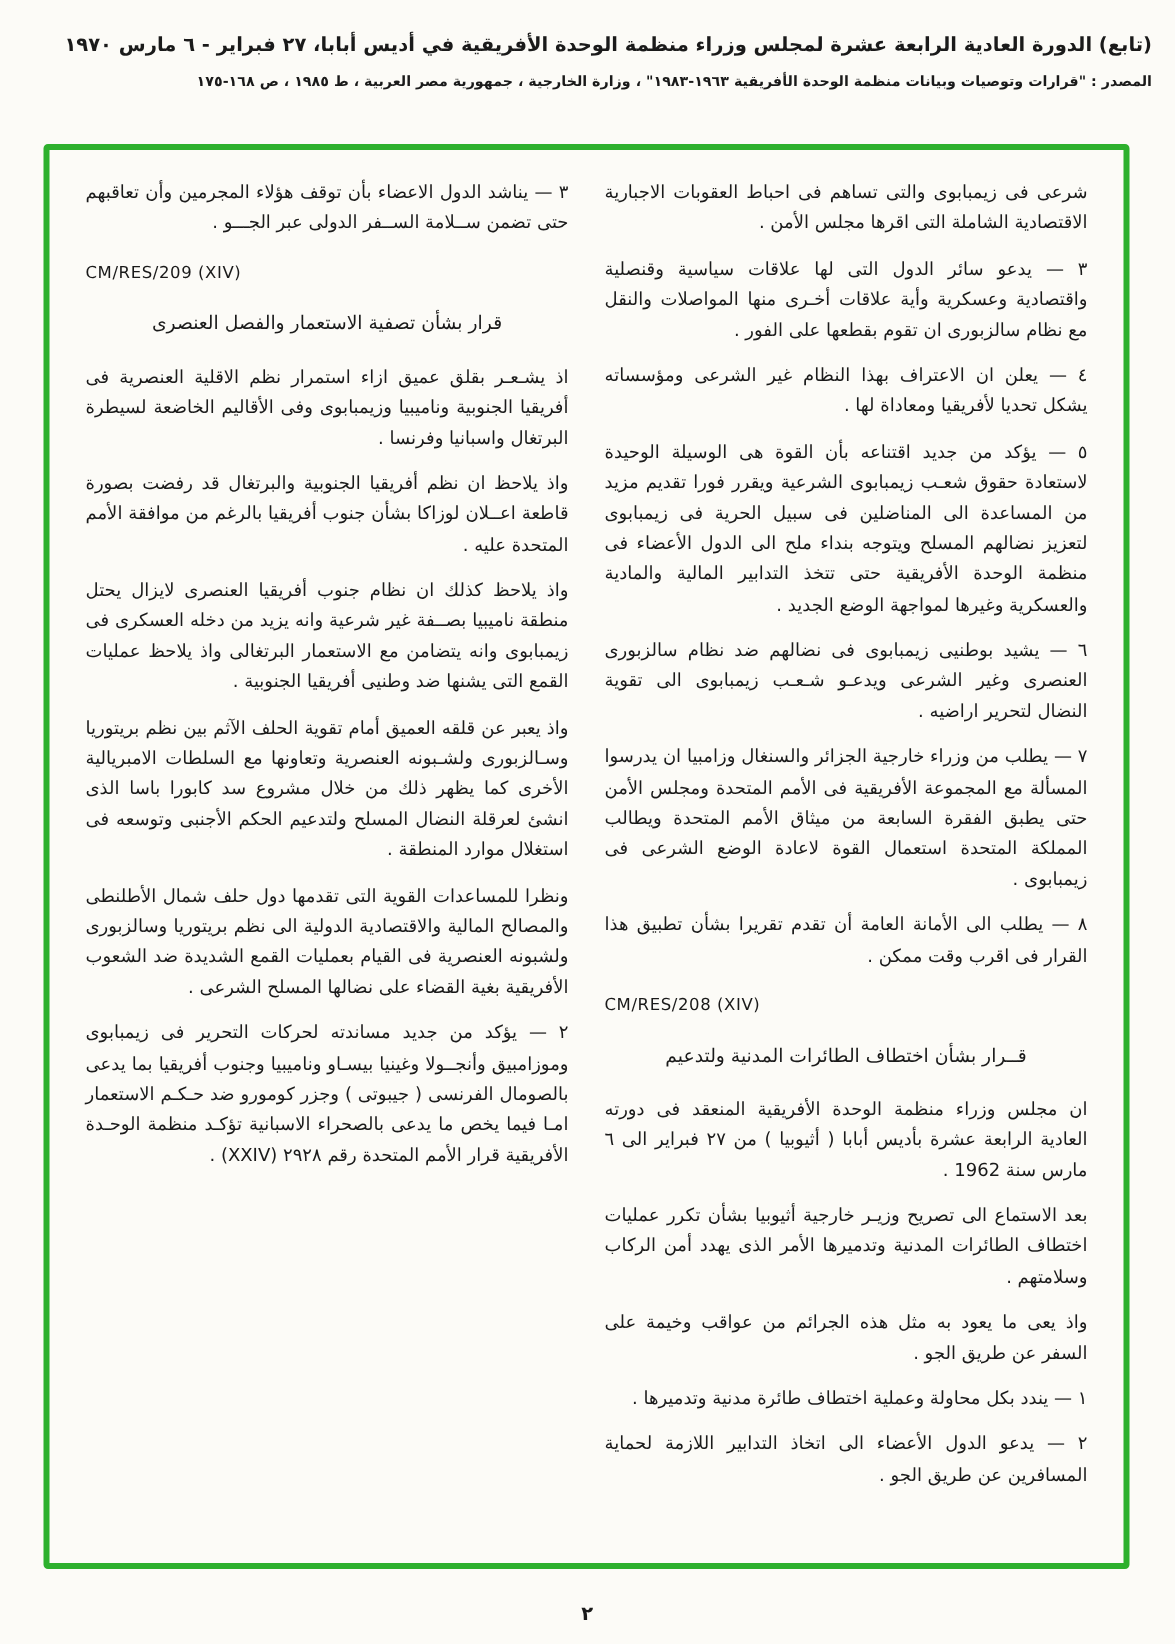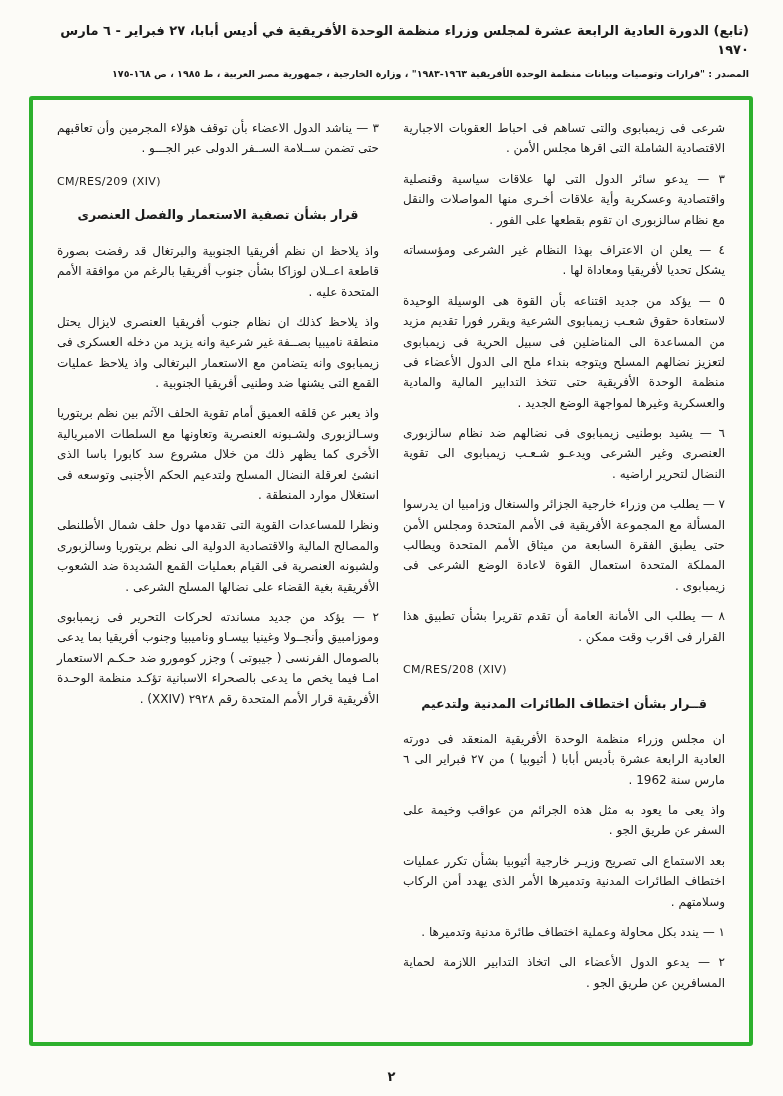--- a/index.html
+++ b/index.html
@@ -6,21 +6,21 @@
   html, body { width: 783px; height: 1096px; }
   body {
     font-family: "DejaVu Sans", sans-serif;
     background: #fcfbf7;
     color: #1a1a1a;
     position: relative;
     overflow: hidden;
   }
   .page { width: 783px; height: 1096px; position: relative; direction: rtl; }
 
-  .doc-header { padding: 22px 34px 0 34px; text-align: right; }
+  .doc-header { padding: 22px 15px 0 34px; text-align: right; }
   .h1 { font-size: 13px; font-weight: 700; line-height: 1.45; }
   .h2 { font-size: 9.5px; font-weight: 700; margin-top: 8px; letter-spacing: 0.1px; }
 
   .frame {
     position: absolute;
     top: 96px; right: 30px; left: 29px; bottom: 50px;
     border: 4px solid #2db02d;
     border-radius: 3px;
     padding: 18px 24px 12px 24px;
     overflow: hidden;
@@ -36,21 +36,21 @@
   .block.paragraph { }
   .block.ref {
     direction: ltr;
     text-align: left;
     font-size: 11px;
     letter-spacing: 0.4px;
     margin: 14px 0 13px 0;
     font-weight: 400;
   }
   .block.heading {
-    font-weight: 700;
+    font-weight: 400;
     text-align: center;
     font-size: 12.5px;
     margin: 5px 0 15px 0;
   }
 
   .page-num {
     position: absolute;
     bottom: 12px; left: 0; right: 0;
     text-align: center;
     font-size: 13px;
@@ -73,29 +73,30 @@
           <div class="block paragraph">شرعى فى زيمبابوى والتى تساهم فى احباط العقوبات الاجبارية الاقتصادية الشاملة التى اقرها مجلس الأمن .</div>
           <div class="block paragraph">٣ — يدعو سائر الدول التى لها علاقات سياسية وقنصلية واقتصادية وعسكرية وأية علاقات أخـرى منها المواصلات والنقل مع نظام سالزبورى ان تقوم بقطعها على الفور .</div>
           <div class="block paragraph">٤ — يعلن ان الاعتراف بهذا النظام غير الشرعى ومؤسساته يشكل تحديا لأفريقيا ومعاداة لها .</div>
           <div class="block paragraph">٥ — يؤكد من جديد اقتناعه بأن القوة هى الوسيلة الوحيدة لاستعادة حقوق شعـب زيمبابوى الشرعية ويقرر فورا تقديم مزيد من المساعدة الى المناضلين فى سبيل الحرية فى زيمبابوى لتعزيز نضالهم المسلح ويتوجه بنداء ملح الى الدول الأعضاء فى منظمة الوحدة الأفريقية حتى تتخذ التدابير المالية والمادية والعسكرية وغيرها لمواجهة الوضع الجديد .</div>
           <div class="block paragraph">٦ — يشيد بوطنيى زيمبابوى فى نضالهم ضد نظام سالزبورى العنصرى وغير الشرعى ويدعـو شـعـب زيمبابوى الى تقوية النضال لتحرير اراضيه .</div>
           <div class="block paragraph">٧ — يطلب من وزراء خارجية الجزائر والسنغال وزامبيا ان يدرسوا المسألة مع المجموعة الأفريقية فى الأمم المتحدة ومجلس الأمن حتى يطبق الفقرة السابعة من ميثاق الأمم المتحدة ويطالب المملكة المتحدة استعمال القوة لاعادة الوضع الشرعى فى زيمبابوى .</div>
           <div class="block paragraph">٨ — يطلب الى الأمانة العامة أن تقدم تقريرا بشأن تطبيق هذا القرار فى اقرب وقت ممكن .</div>
           <div class="block ref">CM/RES/208 (XIV)</div>
           <div class="block heading">قــرار بشأن اختطاف الطائرات المدنية ولتدعيم</div>
           <div class="block paragraph">ان مجلس وزراء منظمة الوحدة الأفريقية المنعقد فى دورته العادية الرابعة عشرة بأديس أبابا ( أثيوبيا ) من ٢٧ فبراير الى ٦ مارس سنة 1962 .</div>
+          <div class="block paragraph">بعد الاستماع الى تصريح وزيـر خارجية أثيوبيا بشأن تكرر عمليات اختطاف الطائرات المدنية وتدميرها الأمر الذى يهدد أمن الركاب وسلامتهم .</div>
           <div class="block paragraph">واذ يعى ما يعود به مثل هذه الجرائم من عواقب وخيمة على السفر عن طريق الجو .</div>
-          <div class="block paragraph">بعد الاستماع الى تصريح وزيـر خارجية أثيوبيا بشأن تكرر عمليات اختطاف الطائرات المدنية وتدميرها الأمر الذى يهدد أمن الركاب وسلامتهم .</div>
           <div class="block paragraph">١ — يندد بكل محاولة وعملية اختطاف طائرة مدنية وتدميرها .</div>
           <div class="block paragraph">٢ — يدعو الدول الأعضاء الى اتخاذ التدابير اللازمة لحماية المسافرين عن طريق الجو .</div>
         </div>
       <div class="col">
           <div class="block paragraph">٣ — يناشد الدول الاعضاء بأن توقف هؤلاء المجرمين وأن تعاقبهم حتى تضمن ســلامة الســفر الدولى عبر الجـــو .</div>
           <div class="block ref">CM/RES/209 (XIV)</div>
           <div class="block heading">قرار بشأن تصفية الاستعمار والفصل العنصرى</div>
+          <div class="block paragraph">اذ يشـعـر بقلق عميق ازاء استمرار نظم الاقلية العنصرية فى أفريقيا الجنوبية وناميبيا وزيمبابوى وفى الأقاليم الخاضعة لسيطرة البرتغال واسبانيا وفرنسا .</div>
           <div class="block paragraph">واذ يلاحظ ان نظم أفريقيا الجنوبية والبرتغال قد رفضت بصورة قاطعة اعــلان لوزاكا بشأن جنوب أفريقيا بالرغم من موافقة الأمم المتحدة عليه .</div>
           <div class="block paragraph">واذ يلاحظ كذلك ان نظام جنوب أفريقيا العنصرى لايزال يحتل منطقة ناميبيا بصــفة غير شرعية وانه يزيد من دخله العسكرى فى زيمبابوى وانه يتضامن مع الاستعمار البرتغالى واذ يلاحظ عمليات القمع التى يشنها ضد وطنيى أفريقيا الجنوبية .</div>
           <div class="block paragraph">واذ يعبر عن قلقه العميق أمام تقوية الحلف الآثم بين نظم بريتوريا وسـالزبورى ولشـبونه العنصرية وتعاونها مع السلطات الامبريالية الأخرى كما يظهر ذلك من خلال مشروع سد كابورا باسا الذى انشئ لعرقلة النضال المسلح ولتدعيم الحكم الأجنبى وتوسعه فى استغلال موارد المنطقة .</div>
           <div class="block paragraph">ونظرا للمساعدات القوية التى تقدمها دول حلف شمال الأطلنطى والمصالح المالية والاقتصادية الدولية الى نظم بريتوريا وسالزبورى ولشبونه العنصرية فى القيام بعمليات القمع الشديدة ضد الشعوب الأفريقية بغية القضاء على نضالها المسلح الشرعى .</div>
           <div class="block paragraph">٢ — يؤكد من جديد مساندته لحركات التحرير فى زيمبابوى وموزامبيق وأنجــولا وغينيا بيسـاو وناميبيا وجنوب أفريقيا بما يدعى بالصومال الفرنسى ( جيبوتى ) وجزر كومورو ضد حـكـم الاستعمار امـا فيما يخص ما يدعى بالصحراء الاسبانية تؤكـد منظمة الوحـدة الأفريقية قرار الأمم المتحدة رقم ٢٩٢٨ (XXIV) .</div>
         </div>
     </div>
   </div>
 
   <div class="page-num">٢</div>

